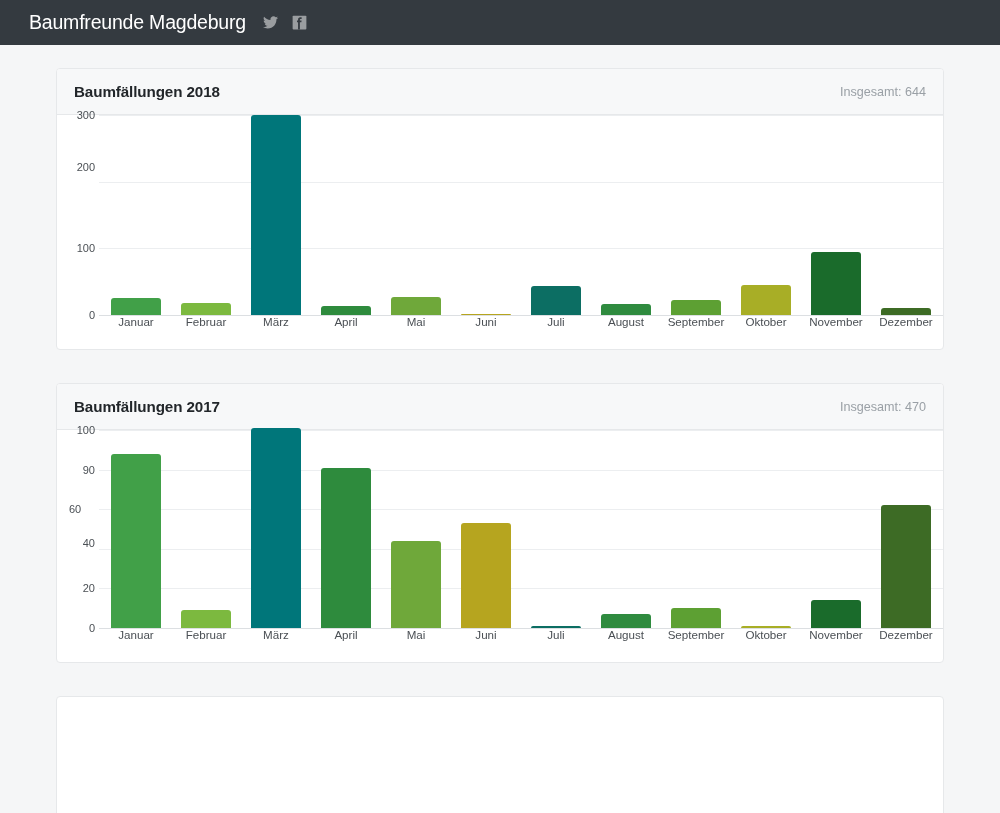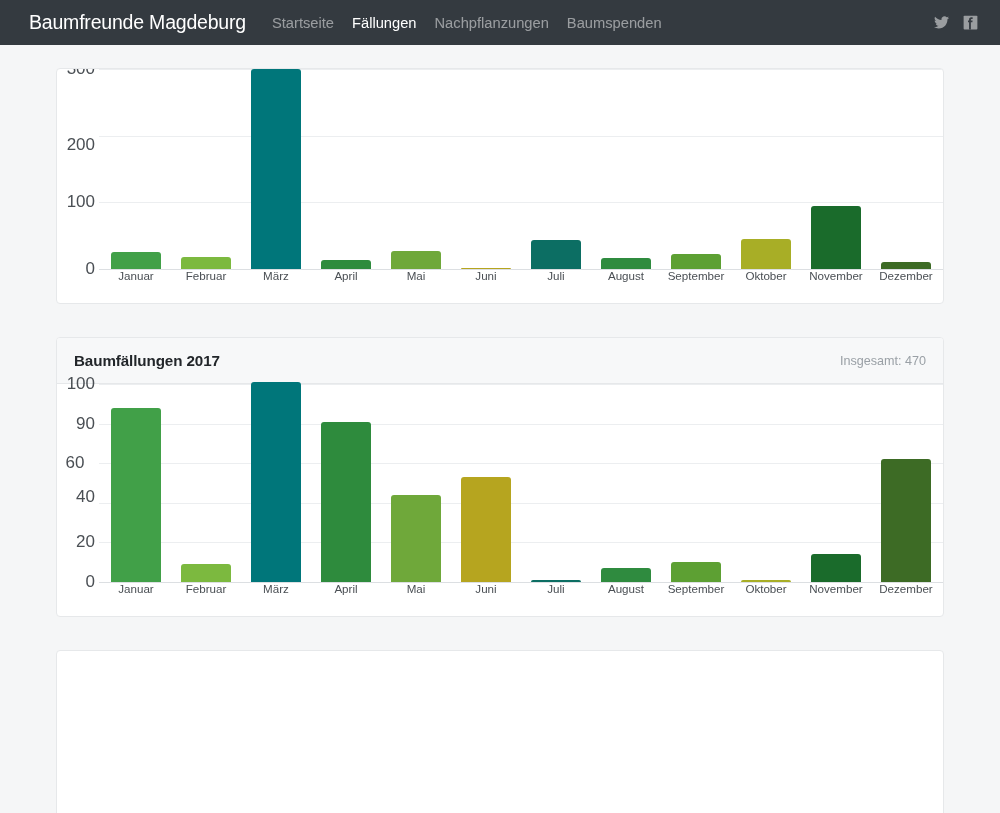--- a/index.html
+++ b/index.html
@@ -103,21 +103,21 @@
     left: 42px;
     right: 0;
     height: 1px;
     background: #eceef0;
   }
   .gridline.base { background: #dcdfe2; }
   .ylabel {
     position: absolute;
     right: calc(100% - 38px);
     text-align: right;
-    font-size: 17px;
+    font-size: 11px;
     color: #4a4f54;
     transform: translateY(-50%);
     white-space: nowrap;
     width: 40px;
   }
   .bars {
     position: absolute;
     left: 44px;
     right: 2px;
     bottom: 0;
@@ -148,53 +148,51 @@
     font-size: 11.6px;
     color: #4a4f54;
     white-space: nowrap;
   }
 </style>
 </head>
 <body>
 
 <div class="navbar">
   <div class="brand">Baumfreunde Magdeburg</div>
-  <div class="nav-links">
-    <div class="nav-link">Startseite</div>
-    <div class="nav-link active">Fällungen</div>
-    <div class="nav-link">Nachpflanzungen</div>
-    <div class="nav-link">Baumspenden</div>
-  </div>
   <div class="nav-social">
     <span class="soc">
       <svg width="15" height="13" viewBox="0 0 24 20" fill="currentColor">
           <path d="M24 2.4c-.9.4-1.8.7-2.8.8 1-.6 1.8-1.6 2.2-2.7-1 .6-2 1-3.1 1.2A4.9 4.9 0 0 0 16.8 0c-2.7 0-4.9 2.2-4.9 4.9 0 .4 0 .8.1 1.1C7.9 5.8 4.2 3.8 1.7.8c-.4.7-.7 1.6-.7 2.5 0 1.7.9 3.2 2.2 4.1-.8 0-1.6-.2-2.2-.6v.1c0 2.4 1.7 4.4 3.9 4.8-.4.1-.8.2-1.3.2-.3 0-.6 0-.9-.1.6 2 2.4 3.4 4.6 3.4-1.7 1.3-3.8 2.1-6.1 2.1-.4 0-.8 0-1.2-.1 2.2 1.4 4.8 2.2 7.5 2.2 9.1 0 14-7.5 14-14v-.6c1-.7 1.8-1.6 2.5-2.6z"></path>
         </svg>
     </span>
     <span class="soc">
       <svg width="15" height="15" viewBox="0 0 24 24">
           <rect x="1" y="1" width="22" height="22" rx="1.5" fill="currentColor"></rect>
           <path d="M15.4 6.3h-1.9c-.6 0-.9.4-.9 1v1.6h2.7l-.3 2.8h-2.4V23h-2.9v-11.3H8V8.9h1.7V7c0-2 1.2-3.6 3.5-3.6h2.2z" fill="#343a40"></path>
         </svg>
     </span>
   </div>
 </div>
 
 <div class="page">
 
   <div class="card">
+    <div class="card-header">
+      <div class="card-title">Baumfällungen 2018</div>
+      <div class="card-total">Insgesamt: 644</div>
+    </div>
     <div class="card-body">
       <div class="chart" style="height:200px">
         <div class="plot">
             <div class="gridline base" style="top: 200px;"></div>
             <div class="ylabel" style="top: 200px;">0</div>
             <div class="gridline" style="top: 133.333px;"></div>
             <div class="ylabel" style="top: 133.333px;">100</div>
             <div class="gridline" style="top: 66.6667px;"></div>
-            <div class="ylabel" style="top: 76px;">200</div>
+            <div class="ylabel" style="top: 52px;">200</div>
             <div class="gridline" style="top: 0px;"></div>
             <div class="ylabel" style="top: 0px;">300</div>
             <div class="bars">
               <div class="bar-slot">
                 <div class="bar" title="Januar: 26" style="height: 17.3333px; background: rgb(65, 160, 72);"></div>
               </div>
               <div class="bar-slot">
                 <div class="bar" title="Februar: 18" style="height: 12px; background: rgb(124, 185, 63);"></div>
               </div>
               <div class="bar-slot">

